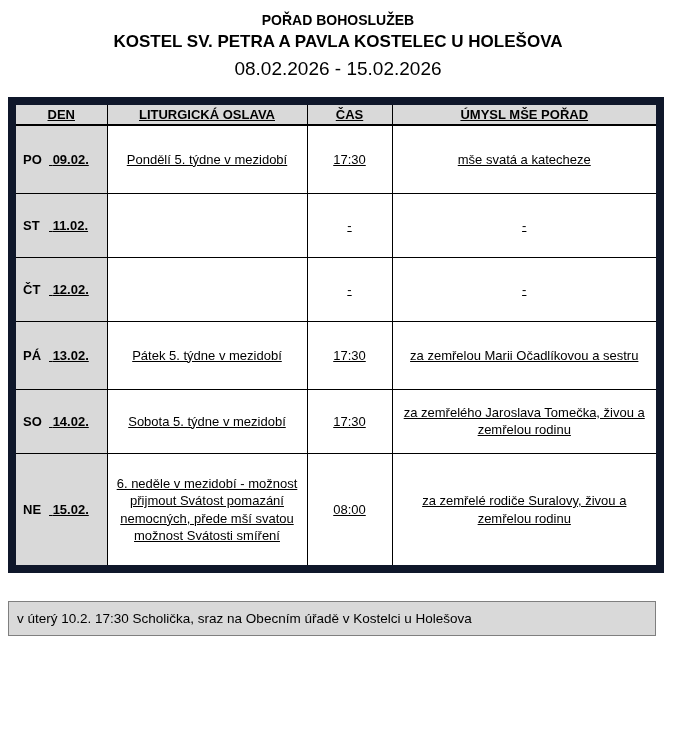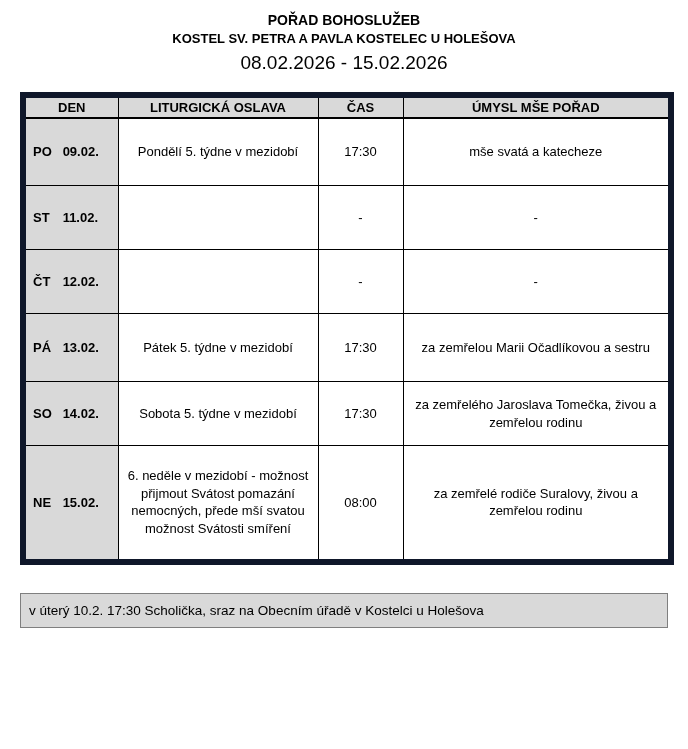--- a/index.html
+++ b/index.html
@@ -5,46 +5,47 @@
   * { box-sizing: border-box; margin: 0; padding: 0; }
   html, body {
     width: 688px;
     background: #ffffff;
     font-family: "Liberation Sans", sans-serif;
     color: #000000;
   }
   .page {
     width: 688px;
     min-height: 749px;
-    padding: 10px 20px 14px 20px;
+    padding: 10px 20px 14px 8px;
   }
   .header-block {
     text-align: center;
     margin-bottom: 14px;
   }
   .title {
     font-size: 14px;
     font-weight: bold;
     line-height: 1.45;
   }
   .subtitle {
-    font-size: 13px;
+    font-size: 17px;
     font-weight: bold;
     line-height: 1.45;
   }
   .date-range {
     font-size: 19px;
     line-height: 1.5;
     text-align: center;
   }
   table.schedule {
     width: 648px;
     border-collapse: collapse;
-    border: 6px solid #0f172a;
+    border: 8px solid #0f172a;
     table-layout: fixed;
+    text-decoration: underline;
   }
   table.schedule th, table.schedule td {
     border: 1px solid #000000;
     font-size: 13px;
     vertical-align: middle;
     overflow: hidden;
   }
   table.schedule th {
     background: #d9d9d9;
     font-weight: bold;

